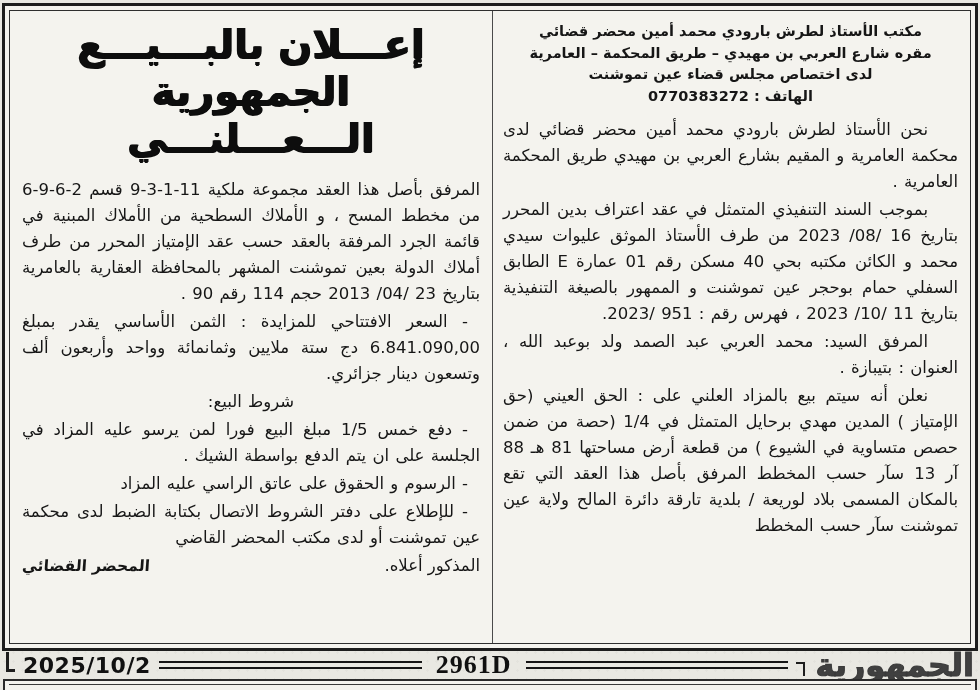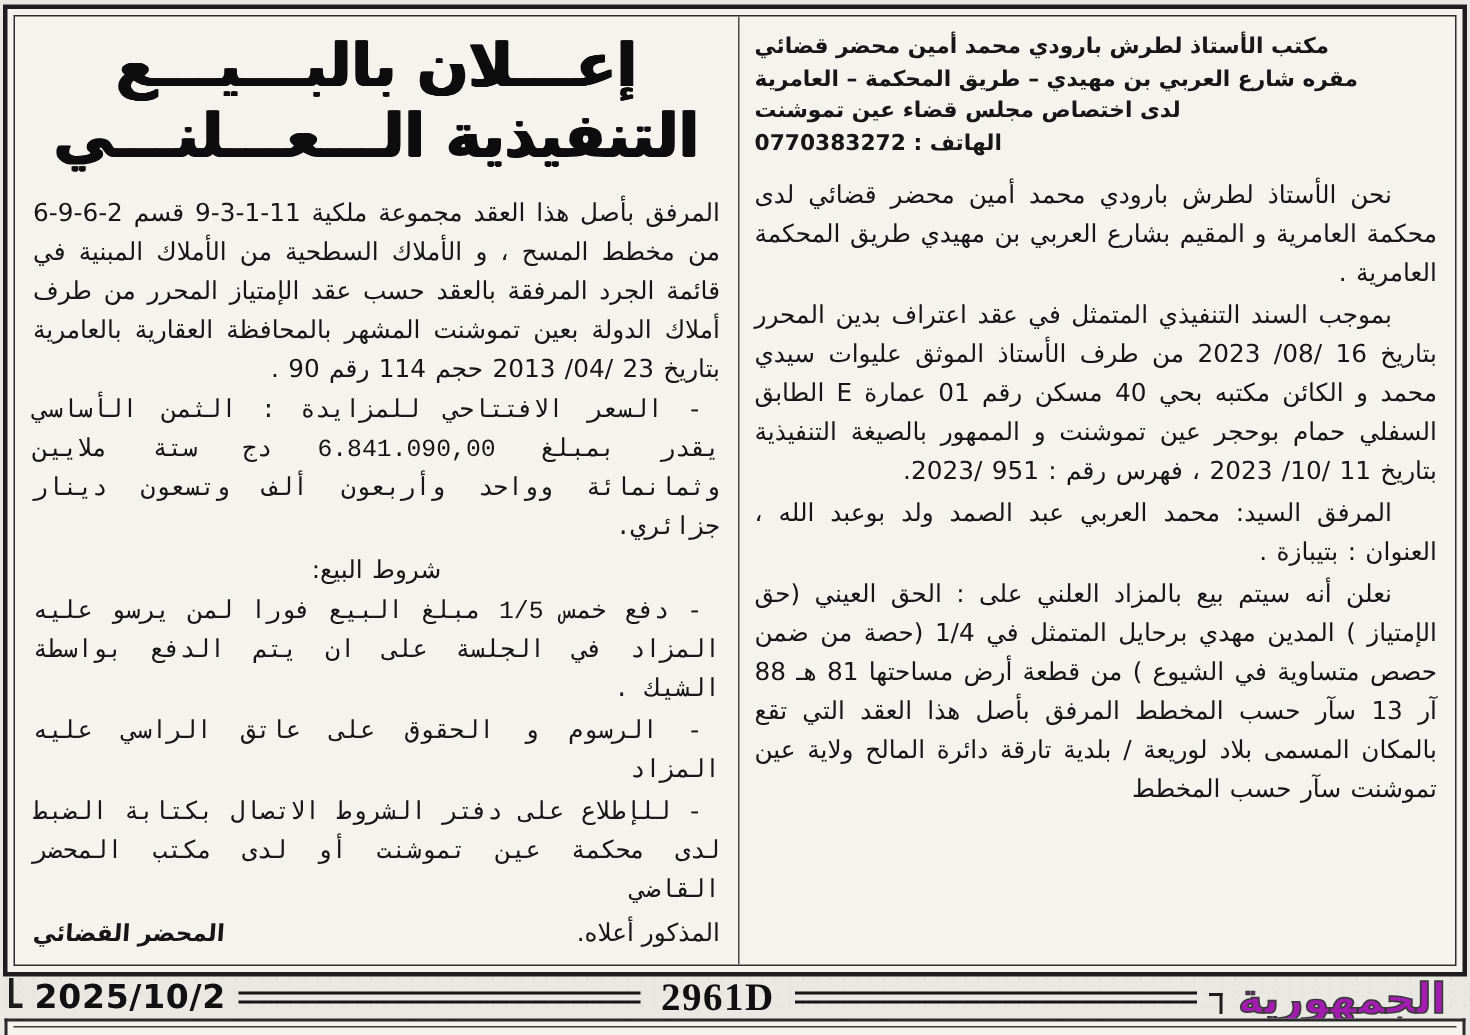--- a/index.html
+++ b/index.html
@@ -37,21 +37,21 @@
     border-left: 1.5px solid #4a4a4a;
     padding: 8px 12px 2px 10px;
     overflow: hidden;
   }
   .col-left {
     flex: 1 1 auto;
     padding: 4px 12px 2px 12px;
     overflow: hidden;
   }
   
-  .office-header { text-align: left; font-weight: bold; margin: 2px 0 10px; }
+  .office-header { text-align: center; font-weight: bold; margin: 2px 0 10px; }
   .office-header div { font-size: 14.5px; line-height: 21.5px; letter-spacing: -0.2px; }
   
   .big-title {
     text-align: center;
     font-weight: 900;
     font-size: 40px;
     line-height: 1.18;
     margin: 6px 10px 14px;
     color: #0d0d0d;
     text-shadow: 0.8px 0 #0d0d0d, -0.8px 0 #0d0d0d, 0 0.5px #0d0d0d;
@@ -60,50 +60,50 @@
   
   .para {
     margin: 0 0 2px;
     font-size: 16.5px;
     line-height: 26px;
     text-align: justify;
     letter-spacing: -0.2px;
     word-spacing: 1px;
   }
   .indent { text-indent: 30px; }
-  .dash   { text-indent: 12px; font-family: Liberation Mono, monospace; }
+  .dash   { text-indent: 12px; }
   .center { text-align: center; }
   .closing-row { display: flex; justify-content: space-between; align-items: baseline; margin-top: 1px; }
   .closing-row .closing-text { font-size: 16.5px; line-height: 26px; }
   .signature { font-weight: 900; font-size: 15.5px; transform: skewX(-4deg); }
   
   .footer-strip {
-    position: absolute; left: 2px; right: 12px; top: 652px;
+    position: absolute; left: 2px; right: 2px; top: 652px;
     height: 26px;
     display: flex; align-items: center;
     direction: ltr;
     gap: 8px;
     padding: 0 4px;
   }
   .bracket-left  { width: 9px; height: 20px; border-left: 3px solid #1d1d1d; border-bottom: 3px solid #1d1d1d; margin-top: -6px; }
   .bracket-right { width: 9px; height: 14px; border-right: 2.5px solid #1d1d1d; border-top: 2.5px solid #1d1d1d; margin-top: 8px; }
   .footer-date {
     font-weight: 800; font-size: 22px; letter-spacing: 0.5px; color: #111;
     font-family: "DejaVu Sans", sans-serif;
   }
   .double-rule { flex: 1 1 auto; height: 8px; border-top: 2.5px solid #151515; border-bottom: 2.5px solid #151515; }
   .footer-ref {
     font-family: "Liberation Serif", "DejaVu Serif", serif;
     font-weight: bold; font-size: 26px; letter-spacing: 1px; color: #101010;
     padding: 0 6px;
     text-align: center;
   }
   .newspaper-logo {
-    font-weight: 900; font-size: 28px;
-    color: #a21caf;
+    font-weight: 900; font-size: 32px;
+    color: #404040;
     -webkit-text-stroke: 1.1px #3a3a3a;
     text-shadow: 0 0 1px #55555540;
     letter-spacing: -1px;
     direction: rtl;
     padding-left: 2px;
   }
   
   .next-ad-edge {
     position: absolute; left: 3px; right: 3px; top: 679px; height: 11px;
     border: 2.5px solid #2a2a2a; border-bottom: none;
@@ -132,21 +132,21 @@
         </div>
         <p class="para indent">نحن الأستاذ لطرش بارودي محمد أمين محضر قضائي لدى محكمة العامرية و المقيم بشارع العربي بن مهيدي طريق المحكمة العامرية .</p>
         <p class="para indent">بموجب السند التنفيذي المتمثل في عقد اعتراف بدين المحرر بتاريخ 16 /08/ 2023 من طرف الأستاذ الموثق عليوات سيدي محمد و الكائن مكتبه بحي 40 مسكن رقم 01 عمارة E الطابق السفلي حمام بوحجر عين تموشنت و الممهور بالصيغة التنفيذية بتاريخ 11 /10/ 2023 ، فهرس رقم : 951 /2023.</p>
         <p class="para indent">المرفق السيد: محمد العربي عبد الصمد ولد بوعبد الله ، العنوان : بتيبازة .</p>
         <p class="para indent">نعلن أنه سيتم بيع بالمزاد العلني على : الحق العيني (حق الإمتياز ) المدين مهدي برحايل المتمثل في 1/4 (حصة من ضمن حصص متساوية في الشيوع ) من قطعة أرض مساحتها 81 هـ 88 آر 13 سآر حسب المخطط المرفق بأصل هذا العقد التي تقع بالمكان المسمى بلاد لوريعة / بلدية تارقة دائرة المالح ولاية عين تموشنت سآر حسب المخطط</p>
       </div>
 
       <div class="col-left">
         <div class="big-title">
           <div>إعـــلان بالبـــيـــع</div>
-          <div>التنفيذية الـــعـــلنـــي</div>
+          <div>الجمهورية الـــعـــلنـــي</div>
         </div>
         <p class="para">المرفق بأصل هذا العقد مجموعة ملكية 11-1-3-9 قسم 2-6-9-6 من مخطط المسح ، و الأملاك السطحية من الأملاك المبنية في قائمة الجرد المرفقة بالعقد حسب عقد الإمتياز المحرر من طرف أملاك الدولة بعين تموشنت المشهر بالمحافظة العقارية بالعامرية بتاريخ 23 /04/ 2013 حجم 114 رقم 90 .</p>
         <p class="para dash">- السعر الافتتاحي للمزايدة : الثمن الأساسي يقدر بمبلغ 6.841.090,00 دج ستة ملايين وثمانمائة وواحد وأربعون ألف وتسعون دينار جزائري.</p>
         <p class="para center">شروط البيع:</p>
         <p class="para dash">- دفع خمس 1/5 مبلغ البيع فورا لمن يرسو عليه المزاد في الجلسة على ان يتم الدفع بواسطة الشيك .</p>
         <p class="para dash">- الرسوم و الحقوق على عاتق الراسي عليه المزاد</p>
         <p class="para dash">- للإطلاع على دفتر الشروط الاتصال بكتابة الضبط لدى محكمة عين تموشنت أو لدى مكتب المحضر القاضي</p>
         <div class="closing-row">
           <span class="closing-text">المذكور أعلاه.</span>
           <span class="signature">المحضر القضائي</span>

